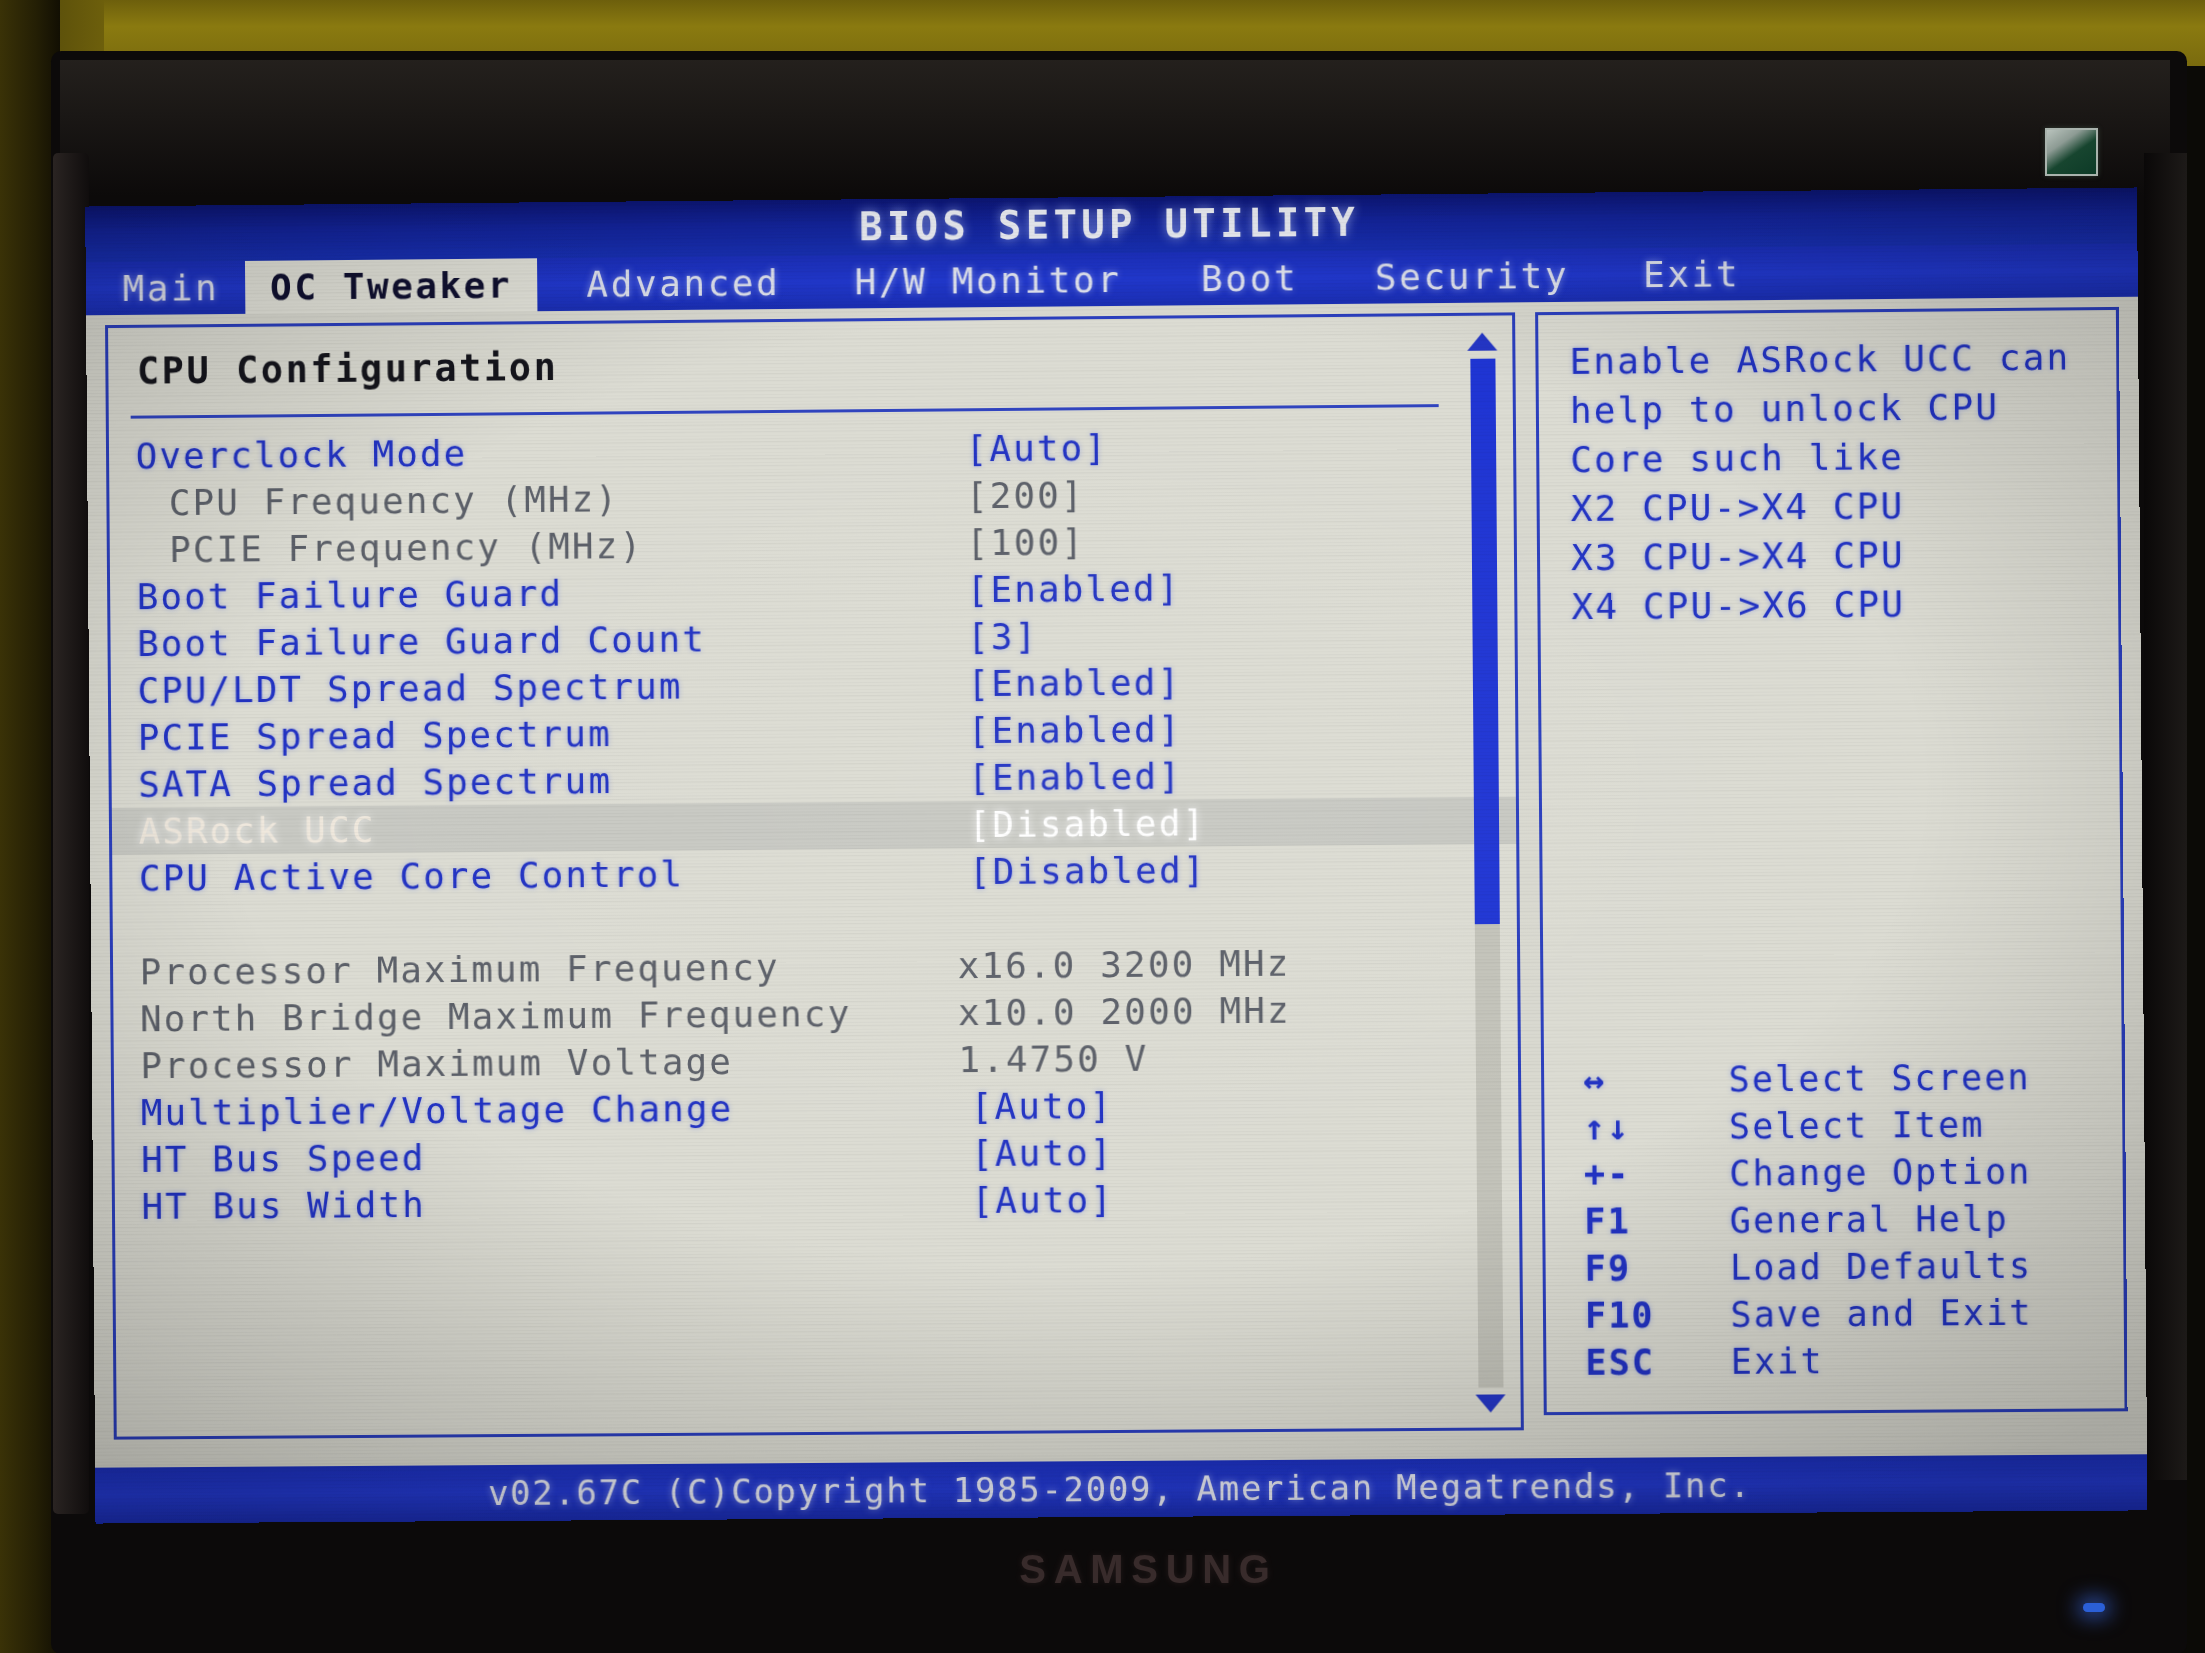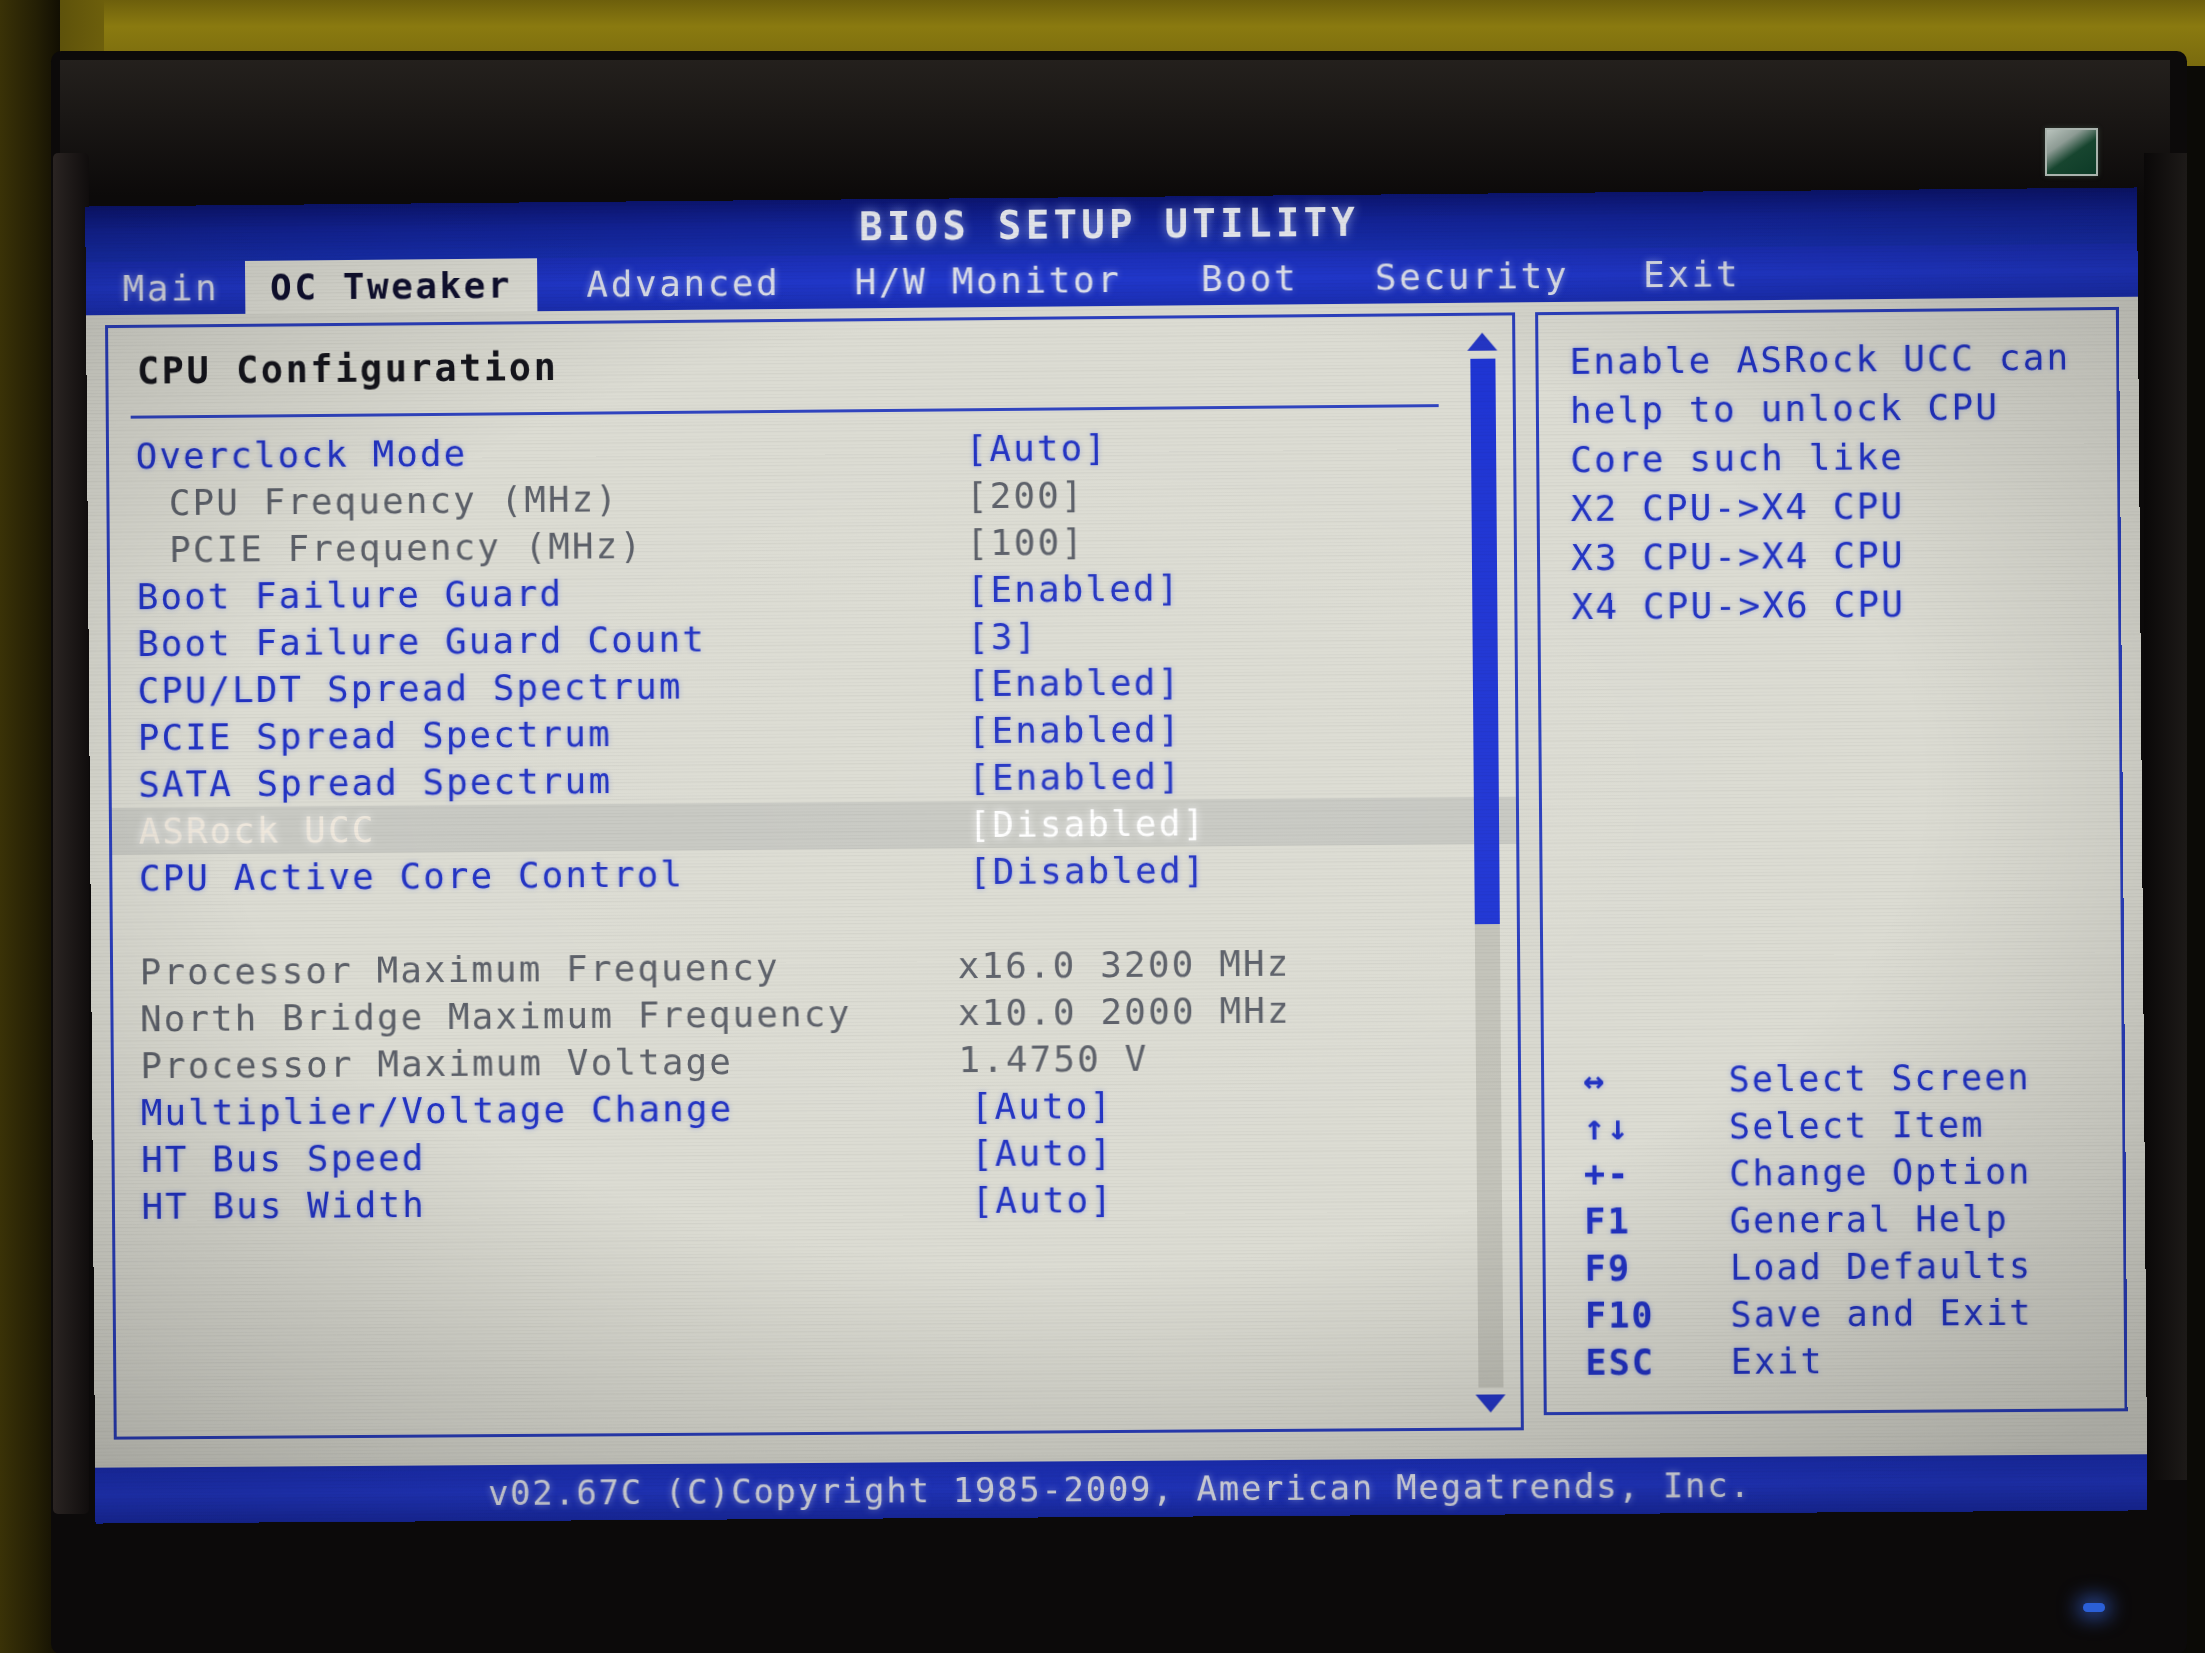--- a/index.html
+++ b/index.html
@@ -475,16 +475,17 @@
       </div>
 
       <div class="footer">v02.67C (C)Copyright 1985-2009, American Megatrends, Inc.</div>
 
     </div>
 
     <div class="scanlines"></div>
     <div class="vignette"></div>
   </div>
 
+  <div class="samsung">SAMSUNG</div>
   <div class="power-led"></div>
 
 </div>
 
 
 </body></html>

